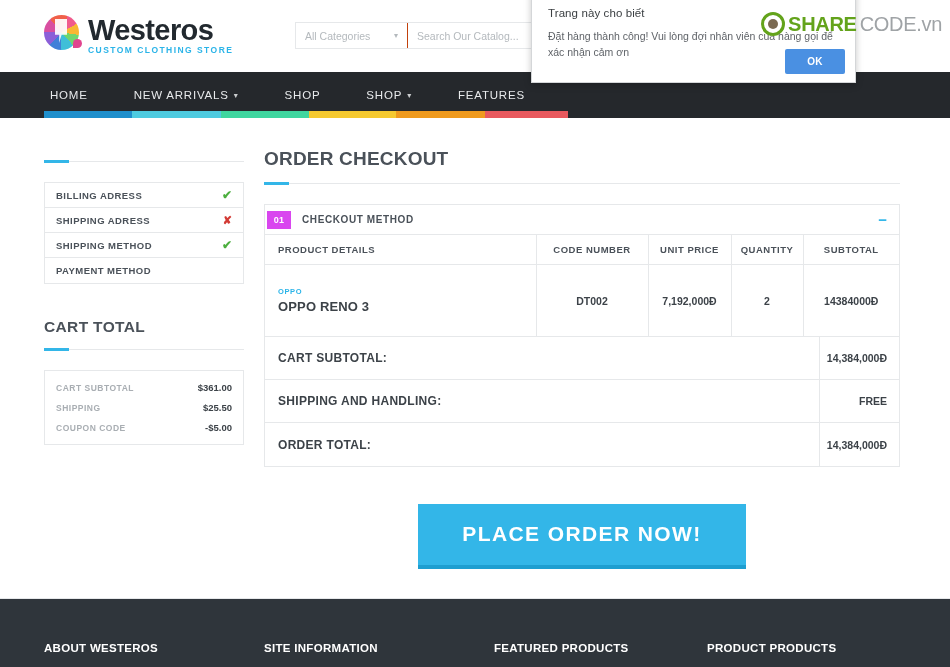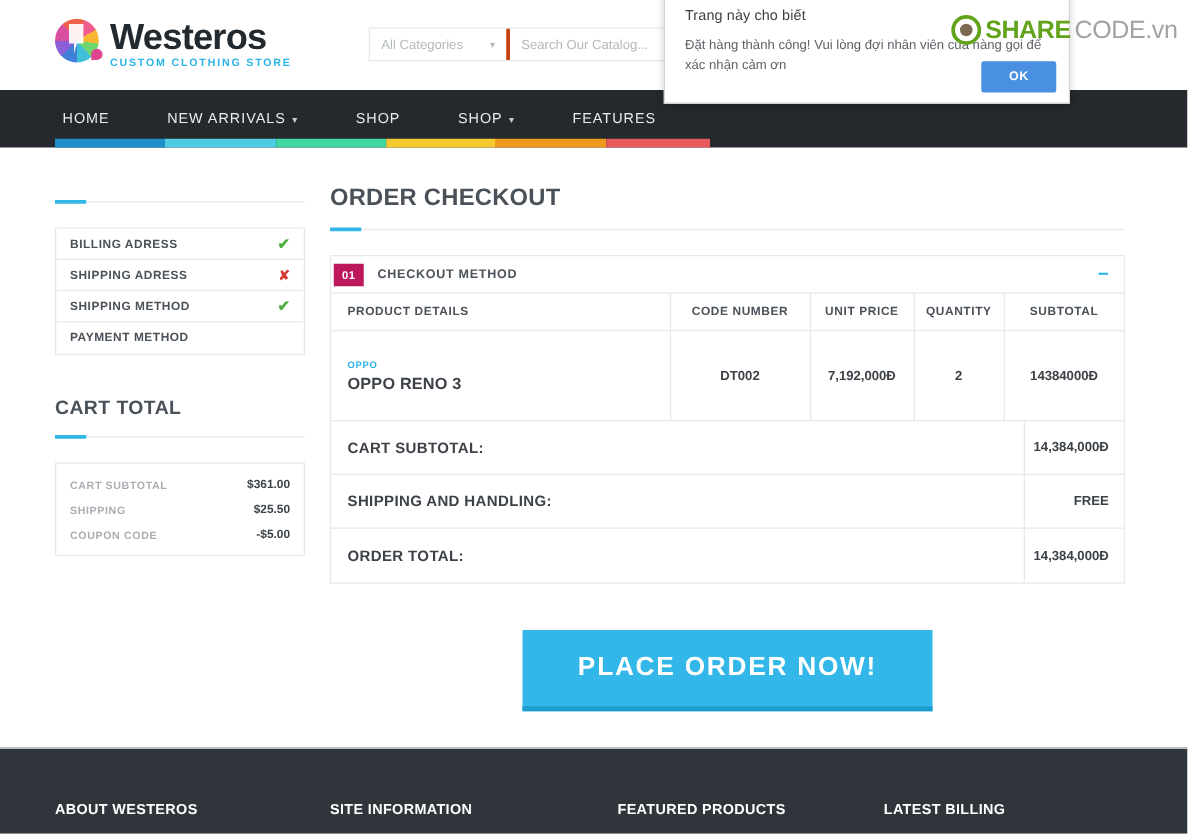--- a/index.html
+++ b/index.html
@@ -49,21 +49,21 @@
     letter-spacing:1.45px; text-align:right; margin-top:-1px;
   }
 
   .search-box {
     position:absolute; left:295px; top:22px;
     display:flex; height:27px; border:1px solid #e6e8ea; background:#fff;
   }
   .cat-select {
     width:112px; display:flex; align-items:center; justify-content:space-between;
     padding:0 9px; font-size:10.5px; color:#b4b9bd;
-    border-right:3px solid #c2410c;
+    border-right:1px solid #c2410c;
   }
   .cat-select .chev { font-size:8px; color:#b4b9bd; }
   .search-input {
     width:140px; padding:0 9px; font-size:10.5px; color:#b4b9bd;
     display:flex; align-items:center; background:transparent; border:0;
     font-family:"Liberation Sans", sans-serif;
   }
   .search-input::placeholder { color:#b4b9bd; }
 
   
@@ -134,21 +134,21 @@
   .cart-total-v { font-size:17px; color:#33b6e8; font-weight:bold; }
 
   
   .content { position:absolute; left:264px; top:30px; width:636px; }
   .panel { margin-top:20px; border:1px solid #e6e8ea; background:#fff; }
   .panel-head {
     display:flex; align-items:center; height:30px;
     border-bottom:1px solid #e6e8ea; padding-right:12px;
   }
   .step-badge {
-    width:24px; height:18px; background:#be185d; color:#fff;
+    width:24px; height:18px; background:#d946ef; color:#fff;
     font-size:9px; font-weight:bold; display:flex; align-items:center; justify-content:center;
     margin-left:2px; letter-spacing:.3px;
   }
   .panel-title {
     flex:1; font-size:10px; font-weight:bold; color:#4a5159;
     letter-spacing:.6px; margin-left:11px;
   }
   .collapse-icon { color:#2bb4e8; font-size:15px; font-weight:bold; line-height:10px; }
 
   table.order { width:100%; border-collapse:collapse; table-layout:fixed; }
@@ -396,21 +396,21 @@
     </div>
 
     <div class="wm-mid">ShareCode.vn</div>
   </div>
 
   <div class="footer">
     <div class="footer-cols">
       <div class="footer-col fc1">ABOUT WESTEROS</div>
       <div class="footer-col fc2">SITE INFORMATION</div>
       <div class="footer-col fc3">FEATURED PRODUCTS</div>
-      <div class="footer-col fc4">LATEST BILLING</div>
+      <div class="footer-col fc4">PRODUCT PRODUCTS</div>
     </div>
   </div>
 
   <div class="dialog-backdrop">
     <div class="dialog">
       <div class="dlg-title">Trang này cho biết</div>
       <div class="dlg-body">Đặt hàng thành công! Vui lòng đợi nhân viên của hàng gọi để xác nhận cảm ơn</div>
       <button class="dlg-ok">OK</button>
     </div>
   </div>

